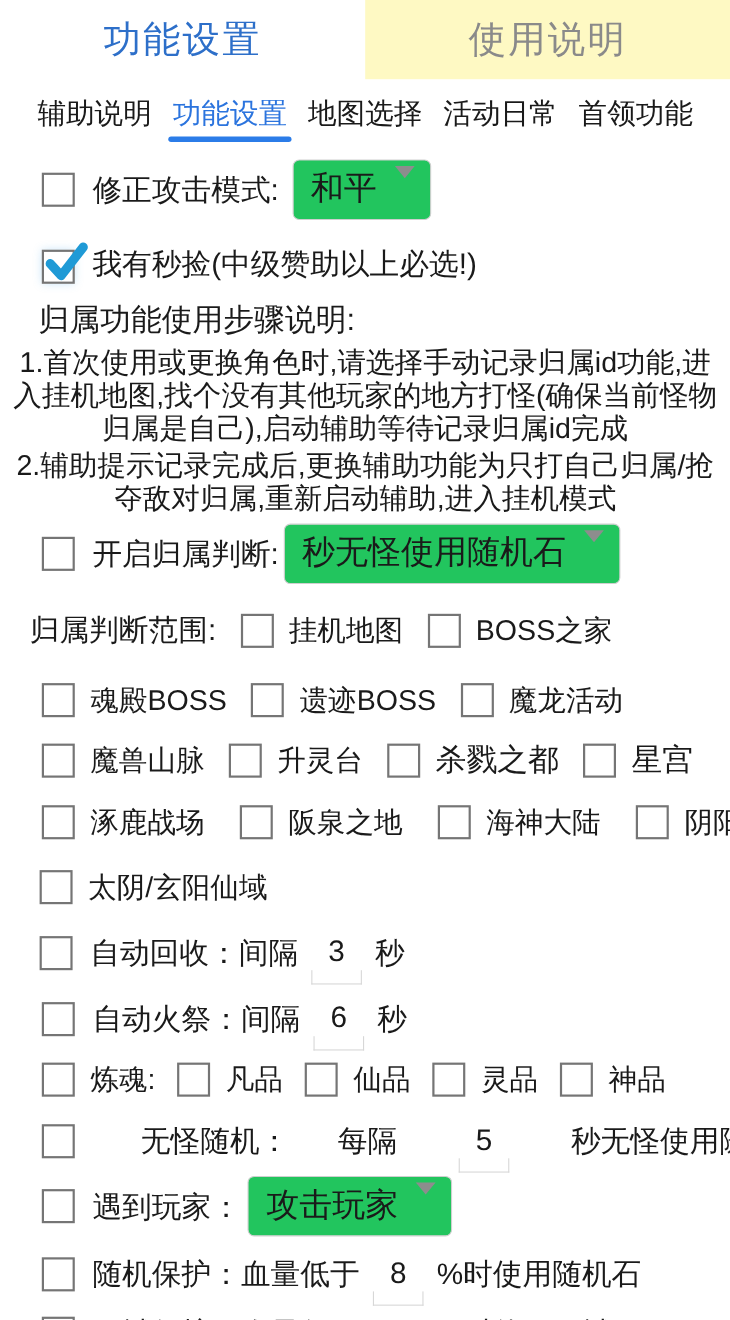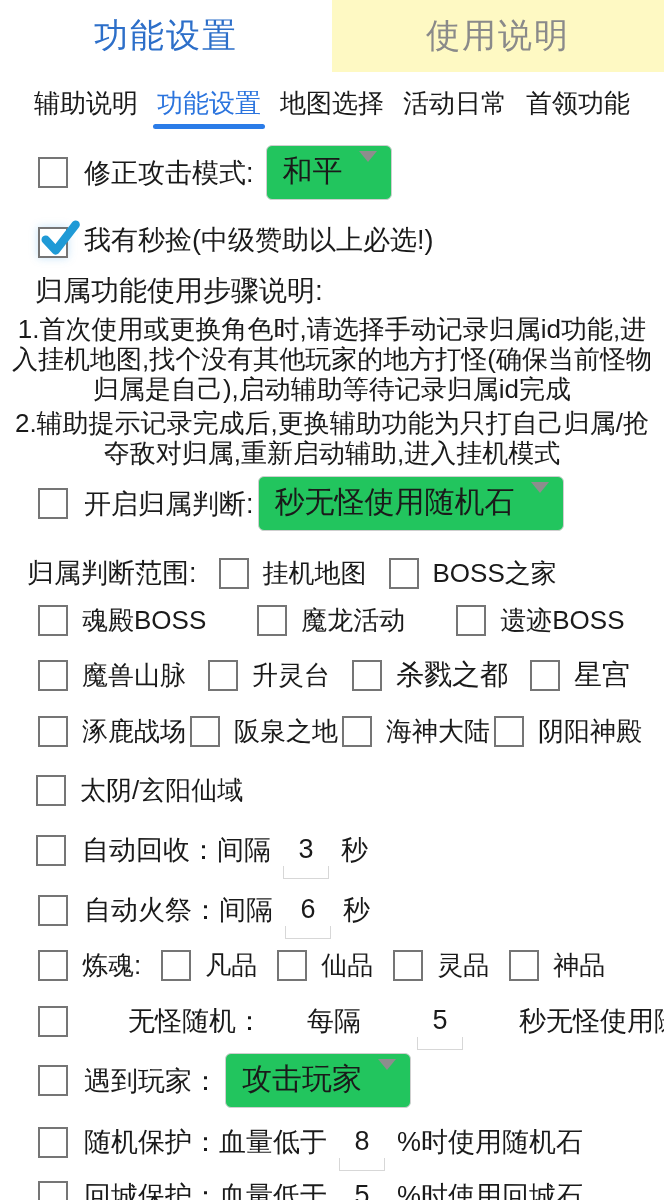--- a/index.html
+++ b/index.html
@@ -55,21 +55,21 @@
   
   .guide-title { padding-left:35px; margin-top:14px; font-size:28px; }
   .guide-p { text-align:center; font-size:26px; line-height:30px;
         padding:0 10px; margin-top:4px; }
 
   
   .mt-sel1 { margin-top:16px; }
   .mt-r2   { margin-top:22px;align-items:flex-end; }
   .mt-own  { margin-top:8px; }
   .mt-scope{ margin-top:24px; }
-  .mt-boss { margin-top:12px;gap:29px; }
+  .mt-boss { margin-top:28px; }
   .mt-g    { margin-top:18px;font-family:Liberation Serif, serif; }
   .mt-g2   { margin-top:20px; }
   .mt-num  { margin-top:24px;padding-left:36px; }
   .mt-num2 { margin-top:24px; }
   .mt-soul { margin-top:20px; }
   .mt-rand { margin-top:20px;gap:44px; }
   .mt-meet { margin-top:14px; }
   .mt-prot { margin-top:16px; }
   .mt-town { margin-top:18px; }
   .gap22 > * + * { margin-left:22px; }
@@ -133,26 +133,26 @@
   </span>
 </div>
 
 <div class="row mt-boss gap22">
   <span class="cb-item">
     <span class="cb"></span>
     <span class="cb-label">魂殿BOSS</span>
   </span>
   <span class="cb-item">
     <span class="cb"></span>
+    <span class="cb-label">遗迹BOSS</span>
+  </span>
+  <span class="cb-item">
+    <span class="cb"></span>
     <span class="cb-label">魔龙活动</span>
   </span>
-  <span class="cb-item">
-    <span class="cb"></span>
-    <span class="cb-label">遗迹BOSS</span>
-  </span>
 </div>
 
 <div class="row mt-g gap22">
   <span class="cb-item">
     <span class="cb"></span>
     <span class="cb-label">魔兽山脉</span>
   </span>
   <span class="cb-item">
     <span class="cb"></span>
     <span class="cb-label">升灵台</span>
@@ -160,21 +160,21 @@
   <span class="cb-item">
     <span class="cb"></span>
     <span class="cb-label" style="font-size:28px">杀戮之都</span>
   </span>
   <span class="cb-item">
     <span class="cb"></span>
     <span class="cb-label" style="font-size:28px">星宫</span>
   </span>
 </div>
 
-<div class="row mt-g2" style="gap:4px">
+<div class="row mt-g2" style="gap:32px">
   <span class="cb-item">
     <span class="cb"></span>
     <span class="cb-label">涿鹿战场</span>
   </span>
   <span class="cb-item">
     <span class="cb"></span>
     <span class="cb-label">阪泉之地</span>
   </span>
   <span class="cb-item">
     <span class="cb"></span>

